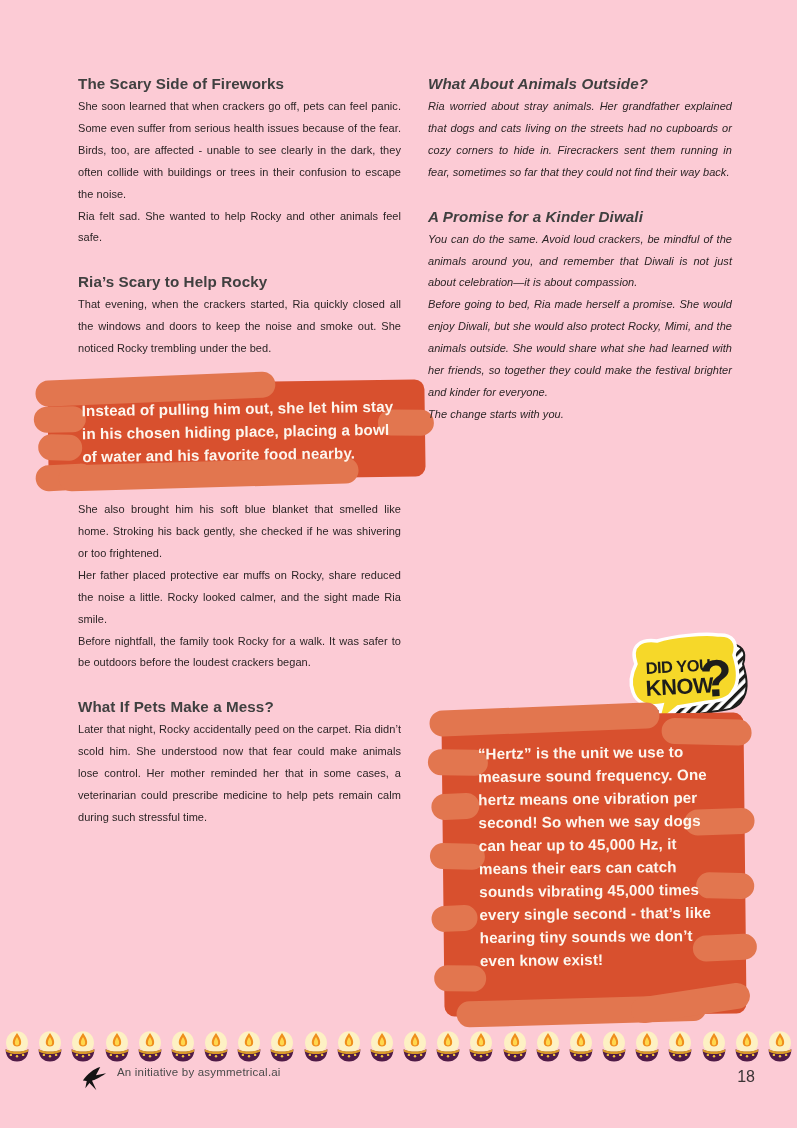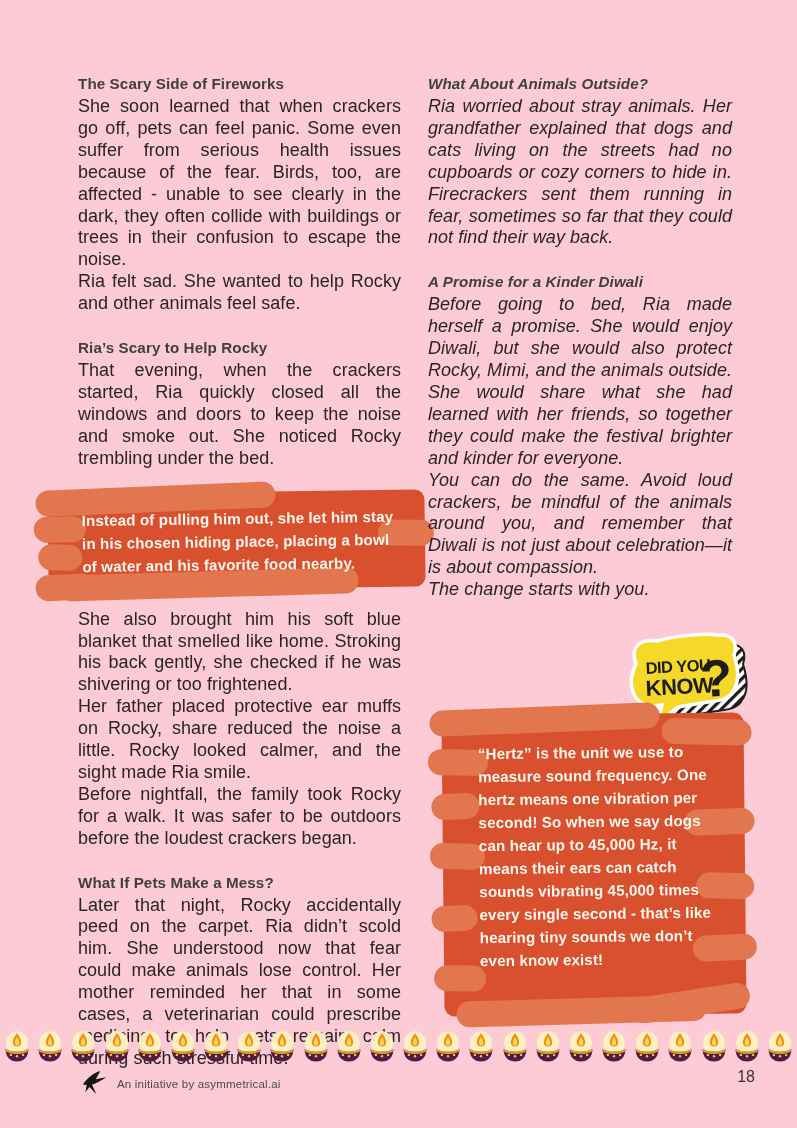--- a/index.html
+++ b/index.html
@@ -22,21 +22,21 @@
   }
   .column{position:absolute;top:73px;}
   #left-column{left:78px;width:323px;}
   #right-column{left:428px;width:304px;font-style:italic;}
   .section{margin-bottom:22px;}
   .section h3{
     font-size:15.2px;line-height:22px;font-weight:bold;color:#404040;
     margin-bottom:1px;letter-spacing:.1px;
   }
   .section p{
-    font-size:18px;line-height:21.9px;
+    font-size:11px;line-height:21.9px;
     text-align:justify;text-justify:inter-word;
     letter-spacing:.05px;
   }
   
   .brush-box{
     position:relative;
     background:var(--callout-red);
     border-radius:10px;
     color:#fff;
   }
@@ -67,21 +67,21 @@
   }
   
   #didyouknow-badge{position:absolute;left:612px;top:630px;width:142px;height:112px;}
   
   #diya-row{
     position:absolute;left:0;top:1027px;width:797px;height:40px;
     display:flex;justify-content:space-between;align-items:center;
     padding:0 3px;
   }
   
-  #footer{position:absolute;left:80px;top:1066px;height:36px;display:flex;align-items:center;gap:10px;}
+  #footer{position:absolute;left:80px;top:1066px;height:36px;display:flex;align-items:flex-start;gap:10px;}
   #footer-text{font-size:11.5px;color:var(--footer-gray);letter-spacing:.2px;}
   #page-number{
     position:absolute;right:42px;top:1068px;
     font-size:16px;color:#3a3335;
   }
 </style>
 </head>
 <body>
 
 <div id="left-column" class="column">
@@ -116,22 +116,22 @@
   </div>
 </div>
 
 <div id="right-column" class="column">
   <div class="section">
     <h3>What About Animals Outside?</h3>
     <p>Ria worried about stray animals. Her grandfather explained that dogs and cats living on the streets had no cupboards or cozy corners to hide in. Firecrackers sent them running in fear, sometimes so far that they could not find their way back.</p>
   </div>
   <div class="section">
     <h3>A Promise for a Kinder Diwali</h3>
+    <p>You can do the same. Avoid loud crackers, be mindful of the animals around you, and remember that Diwali is not just about celebration—it is about compassion.</p>
     <p>Before going to bed, Ria made herself a promise. She would enjoy Diwali, but she would also protect Rocky, Mimi, and the animals outside. She would share what she had learned with her friends, so together they could make the festival brighter and kinder for everyone.</p>
-    <p>You can do the same. Avoid loud crackers, be mindful of the animals around you, and remember that Diwali is not just about celebration—it is about compassion.</p>
     <p>The change starts with you.</p>
   </div>
 </div>
 
 <div id="didyouknow-badge">
   <svg width="142" height="112" viewBox="0 0 142 112">
     <defs>
       <pattern id="hatch" patternUnits="userSpaceOnUse" width="7" height="7" patternTransform="rotate(45)">
         <rect width="7" height="7" fill="#ffffff"></rect>
         <rect width="3.2" height="7" fill="#1d1d1b"></rect>

